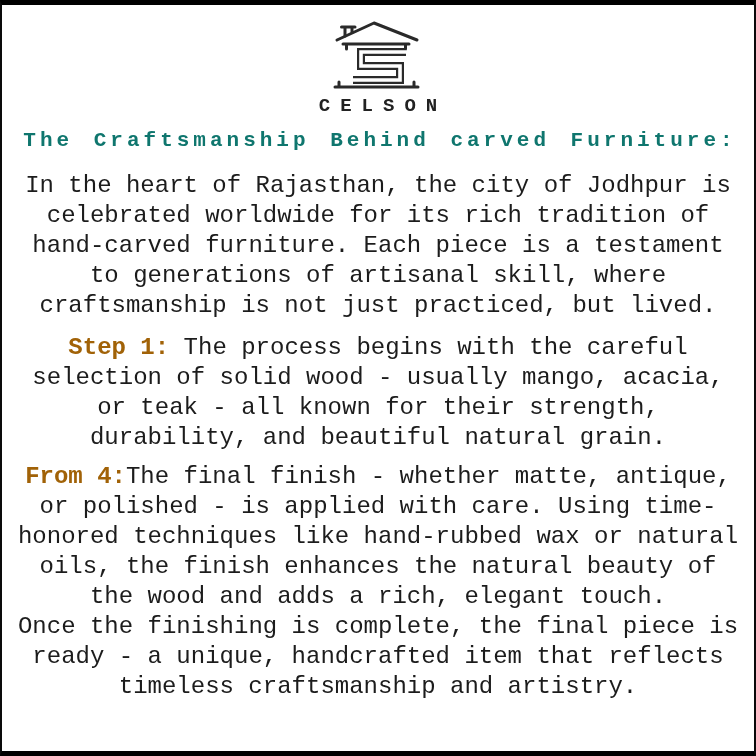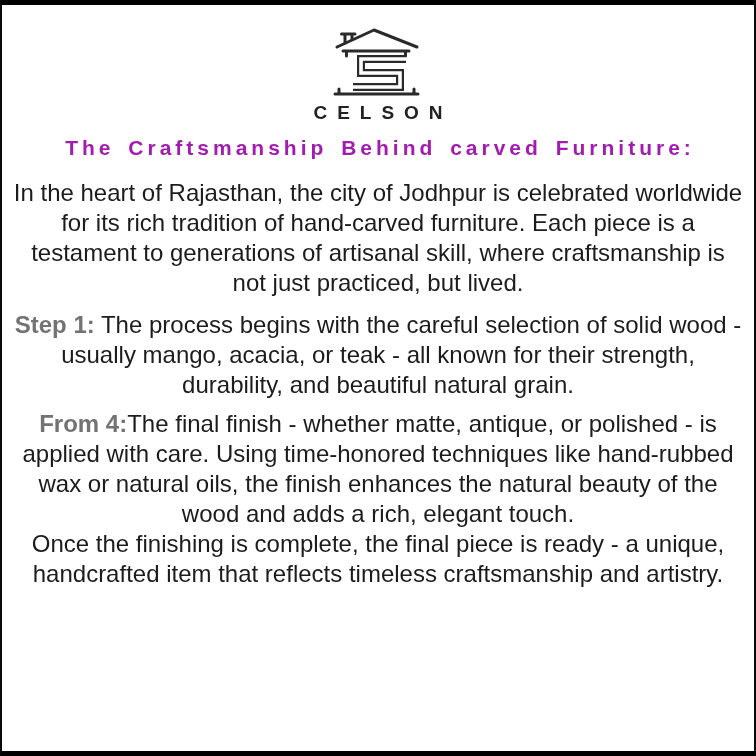--- a/index.html
+++ b/index.html
@@ -8,51 +8,51 @@
     width: 756px;
     height: 756px;
     box-sizing: border-box;
     background: #ffffff;
     border-top: 5px solid #000;
     border-bottom: 5px solid #000;
     border-left: 2px solid #0a0a0a;
     border-right: 2px solid #0a0a0a;
     overflow: hidden;
     text-align: center;
-    font-family: Liberation Sans, sans-serif;
+    font-family: Liberation Mono, monospace;
     color: #1c1c1c;
-    padding: 21px 10px 0 10px;
+    padding: 14px 10px 0 10px;
   }
   .logo { margin: 0 auto; width: 100px; height: 72px; }
   .logo svg { display: block; width: 100px; height: 72px; }
   .brand {
     margin-top: 4px;
     font-size: 19px;
     font-weight: bold;
     letter-spacing: 10px;
     text-indent: 10px;
     color: #222;
   }
   .heading {
     margin: 10px 0 0 0;
     font-size: 21px;
     line-height: 28px;
     font-weight: bold;
     letter-spacing: 4px;
     word-spacing: 4px;
     text-indent: 4px;
-    color: #a21caf;
+    color: #0f766e;
   }
   .para {
     margin: 12px 0 0 0;
     font-size: 24px;
     line-height: 30px;
     color: #1c1c1c;
   }
-  .para b { font-weight: bold; color: #737373; margin-top: 16px; }
+  .para b { font-weight: bold; color: #a16207; margin-top: 16px; }
   .intro   { margin-top: 16px; }
   .step3   { margin-top: 4px; }
   .step4   { margin-top: 9px; }
   .closing { margin-top: 0; }
 </style>
 </head>
 <body>
 
 <div class="page">
 

